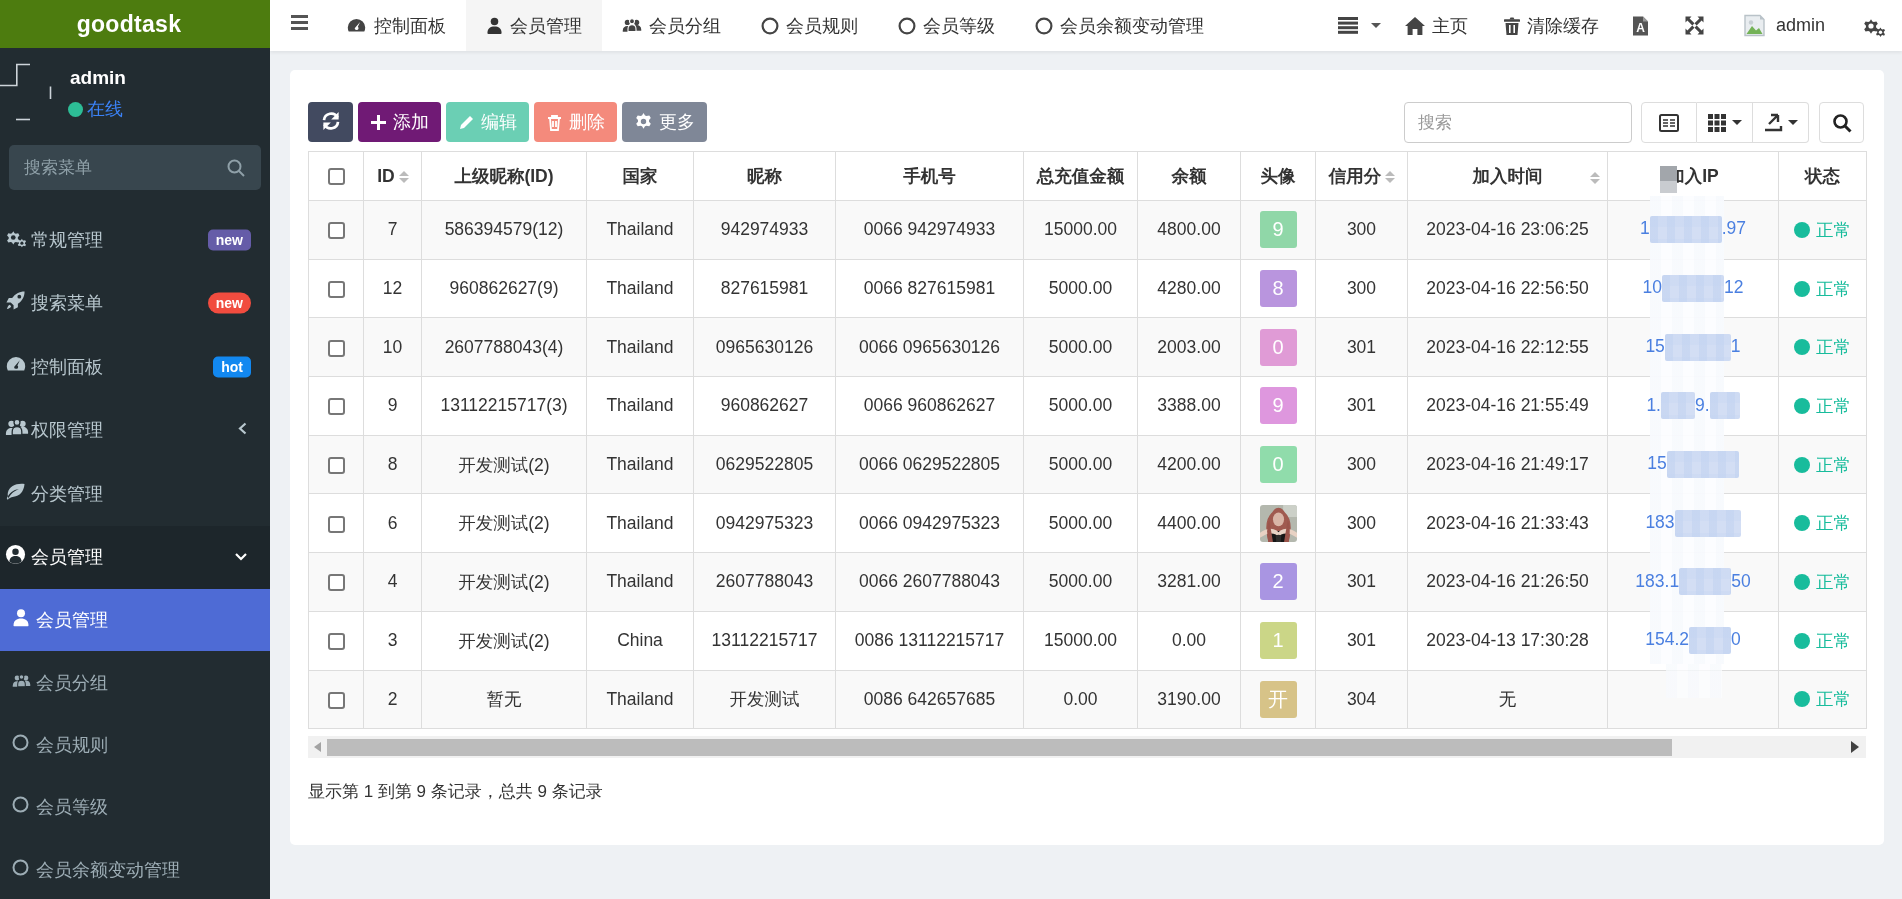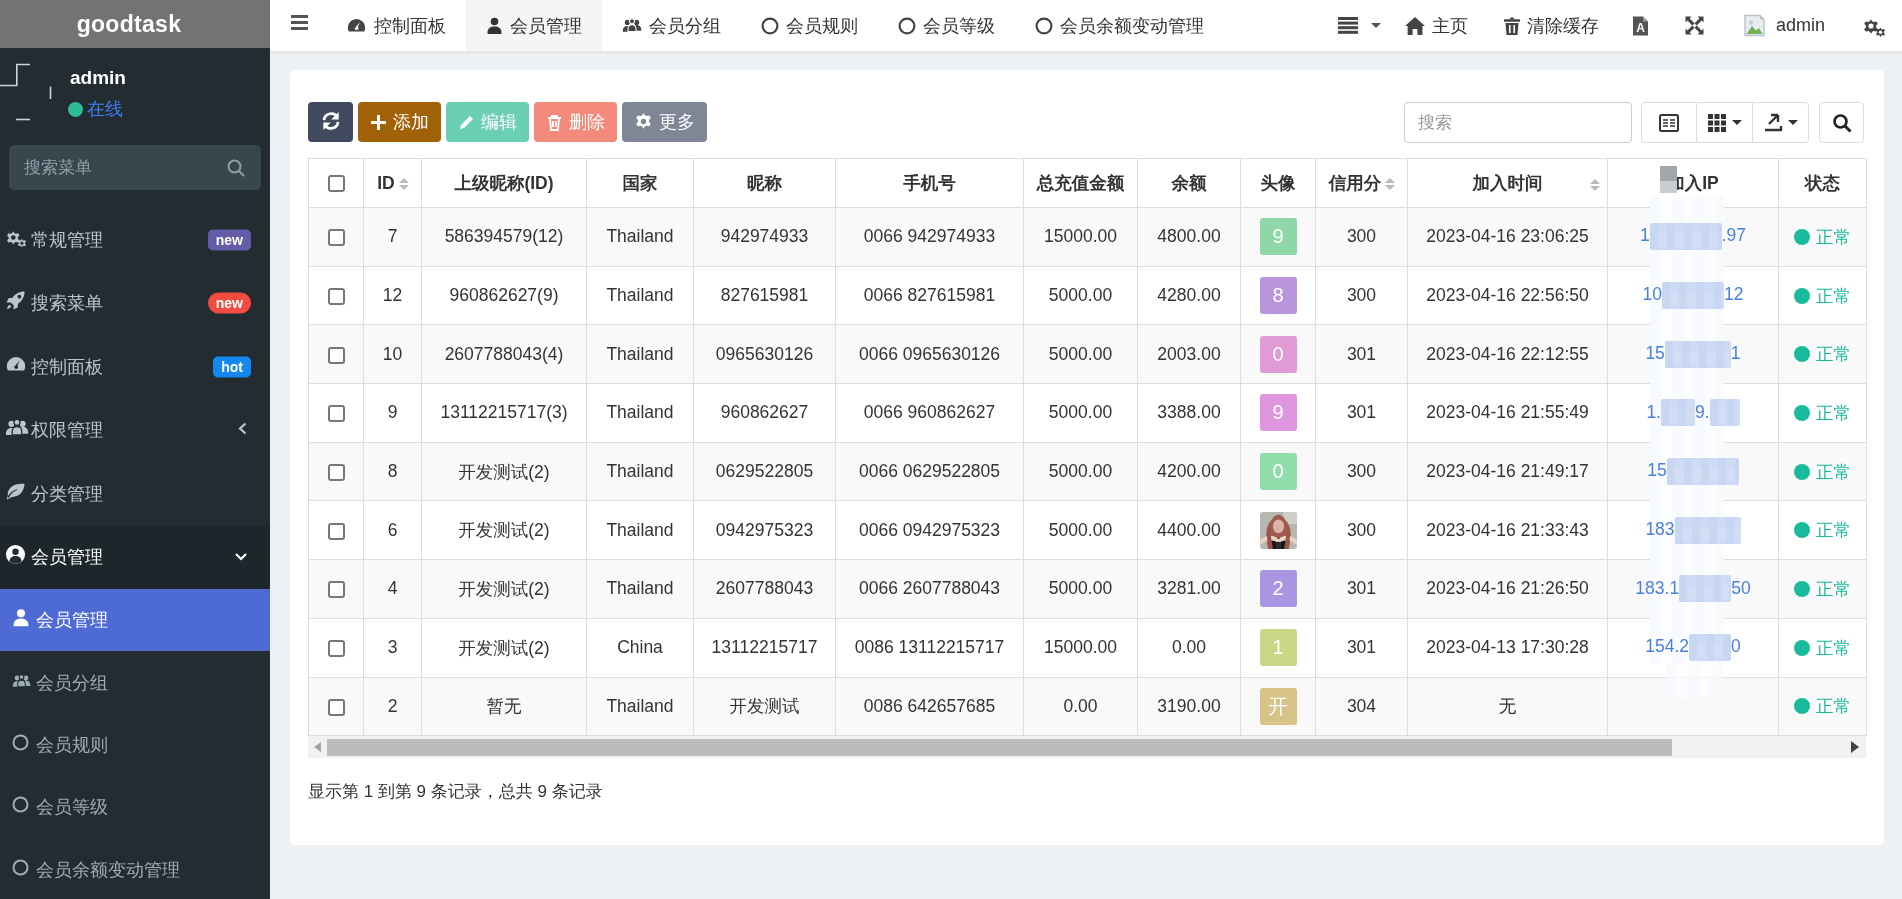--- a/index.html
+++ b/index.html
@@ -3,21 +3,21 @@
 <meta charset="utf-8">
 <title>goodtask</title>
 <style>
 * { margin:0; padding:0; box-sizing:border-box; }
 html,body { width:1902px; height:899px; overflow:hidden; }
 body { font-family:"Liberation Sans", sans-serif; background:#eef1f4; color:#333; }
 .app { position:relative; width:1902px; height:899px; }
 
 
 .sidebar { position:absolute; left:0; top:0; width:270px; height:899px; background:#222c31; z-index:5; }
-.logo { height:48px; background:#737373; color:#fff; font-size:23px; font-weight:bold; text-align:center; line-height:48px; letter-spacing:0.3px; padding-right:12px; }
+.logo { height:48px; background:#4d7c0f; color:#fff; font-size:23px; font-weight:bold; text-align:center; line-height:48px; letter-spacing:0.3px; padding-right:12px; }
 .userpanel { position:absolute; left:0; top:40px; width:270px; height:100px; }
 .brokenimg { position:absolute; left:0; top:0; width:60px; height:90px; }
 .uname { position:absolute; left:70px; top:27px; color:#fff; font-weight:bold; font-size:19px; }
 .ustatus { position:absolute; left:68px; top:57px; color:#3b82f6; font-size:18px; }
 .ustatus .dot { display:inline-block; width:15px; height:15px; border-radius:50%; background:#2dbd96; margin-right:4px; vertical-align:-2px; }
 .msearch { position:absolute; left:9px; top:145px; width:252px; height:45px; background:#38464e; border-radius:5px; color:#8fa0a8; font-size:17px; line-height:45px; padding-left:15px; }
 .msearch svg { position:absolute; right:15px; top:13px; }
 
 ul.menu { position:absolute; top:208px; left:0; width:270px; list-style:none; }
 .menu li { position:relative; height:63.5px; color:#b8c7ce; font-size:18px; }
@@ -47,36 +47,36 @@
 .nav-item .tico { margin-right:7px; display:flex; }
 .caret { display:inline-block; width:0; height:0; border-left:5px solid transparent; border-right:5px solid transparent; border-top:5px solid #555; margin-left:6px; }
 
 
 .panel { position:absolute; left:290px; top:70px; width:1594px; height:775px; background:#fff; border-radius:5px; }
 .toolbar { position:absolute; left:18px; top:32px; height:40px; }
 .btn { display:inline-block; height:40px; border:none; border-radius:4px; color:#fff; font-size:18px; font-family:inherit; vertical-align:top; padding:0 12px; line-height:40px; margin-right:5px; }
 .btn svg { vertical-align:-3px; margin-right:6px; }
 .btn-refresh { background:#424a60; width:45px; padding:0; text-align:center; }
 .btn-refresh svg { margin-right:0; }
-.btn-add { background:#a16207; }
+.btn-add { background:#701a75; }
 .btn-edit { background:#6bcfb4; }
 .btn-del { background:#f48a7c; }
 .btn-more { background:#7f8797; }
 
 .searchbox { position:absolute; left:1114px; top:32px; width:228px; height:41px; border:1px solid #ccc; border-radius:4px; background:#fff; color:#999; font-size:17px; line-height:39px; padding-left:13px; }
 .btngroup { position:absolute; left:1351px; top:32px; height:41px; display:flex; }
 .bgbtn { width:56px; height:41px; background:#fff; border:1px solid #ddd; display:flex; align-items:center; justify-content:center; }
 .bgbtn + .bgbtn { border-left:none; }
 .bgbtn:first-child { border-radius:4px 0 0 4px; }
 .bgbtn:last-child { border-radius:0 4px 4px 0; }
 .sbtn { position:absolute; left:1529px; top:32px; width:45px; height:41px; background:#fff; border:1px solid #ddd; border-radius:4px; display:flex; align-items:center; justify-content:center; }
 .caret2 { display:inline-block; width:0; height:0; border-left:5px solid transparent; border-right:5px solid transparent; border-top:5px solid #333; margin-left:5px; }
 
 
-table.grid { position:absolute; left:18px; top:88px; border-collapse:collapse; table-layout:fixed; width:1558px; font-size:17.5px; }
+table.grid { position:absolute; left:18px; top:81px; border-collapse:collapse; table-layout:fixed; width:1558px; font-size:17.5px; }
 .grid th, .grid td { border:1px solid #ddd; text-align:center; vertical-align:middle; overflow:hidden; white-space:nowrap; }
 .grid th { height:49px; font-weight:bold; background:#fff; position:relative; }
 .grid td { height:58.7px; }
 .grid tr.odd td { background:#f9f9f9; }
 .cb { display:inline-block; width:17px; height:17px; border:2px solid #777; border-radius:3px; background:#fff; vertical-align:middle; }
 .sort { display:inline-block; vertical-align:middle; margin-left:4px; width:9px; }
 .sort i { display:block; width:0; height:0; border-left:5px solid transparent; border-right:5px solid transparent; }
 .sort .up { border-bottom:5px solid #bbb; margin-bottom:2px; }
 .sort .dn { border-top:5px solid #bbb; }
 .avatar { display:inline-block; width:37px; height:37px; border-radius:3px; color:#fff; font-size:20px; line-height:37px; text-align:center; vertical-align:middle; }

